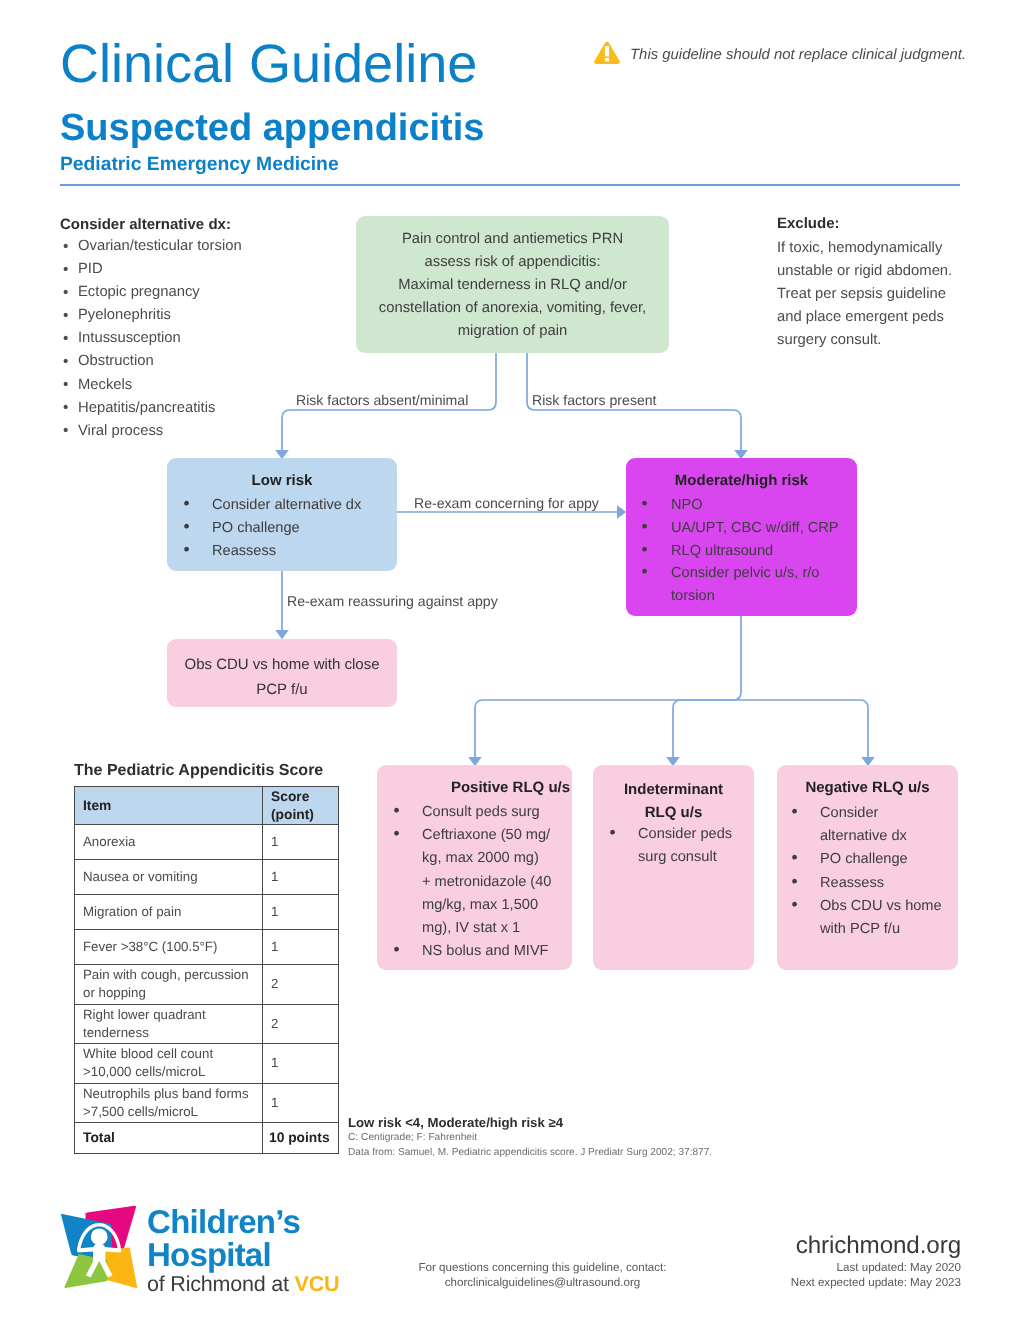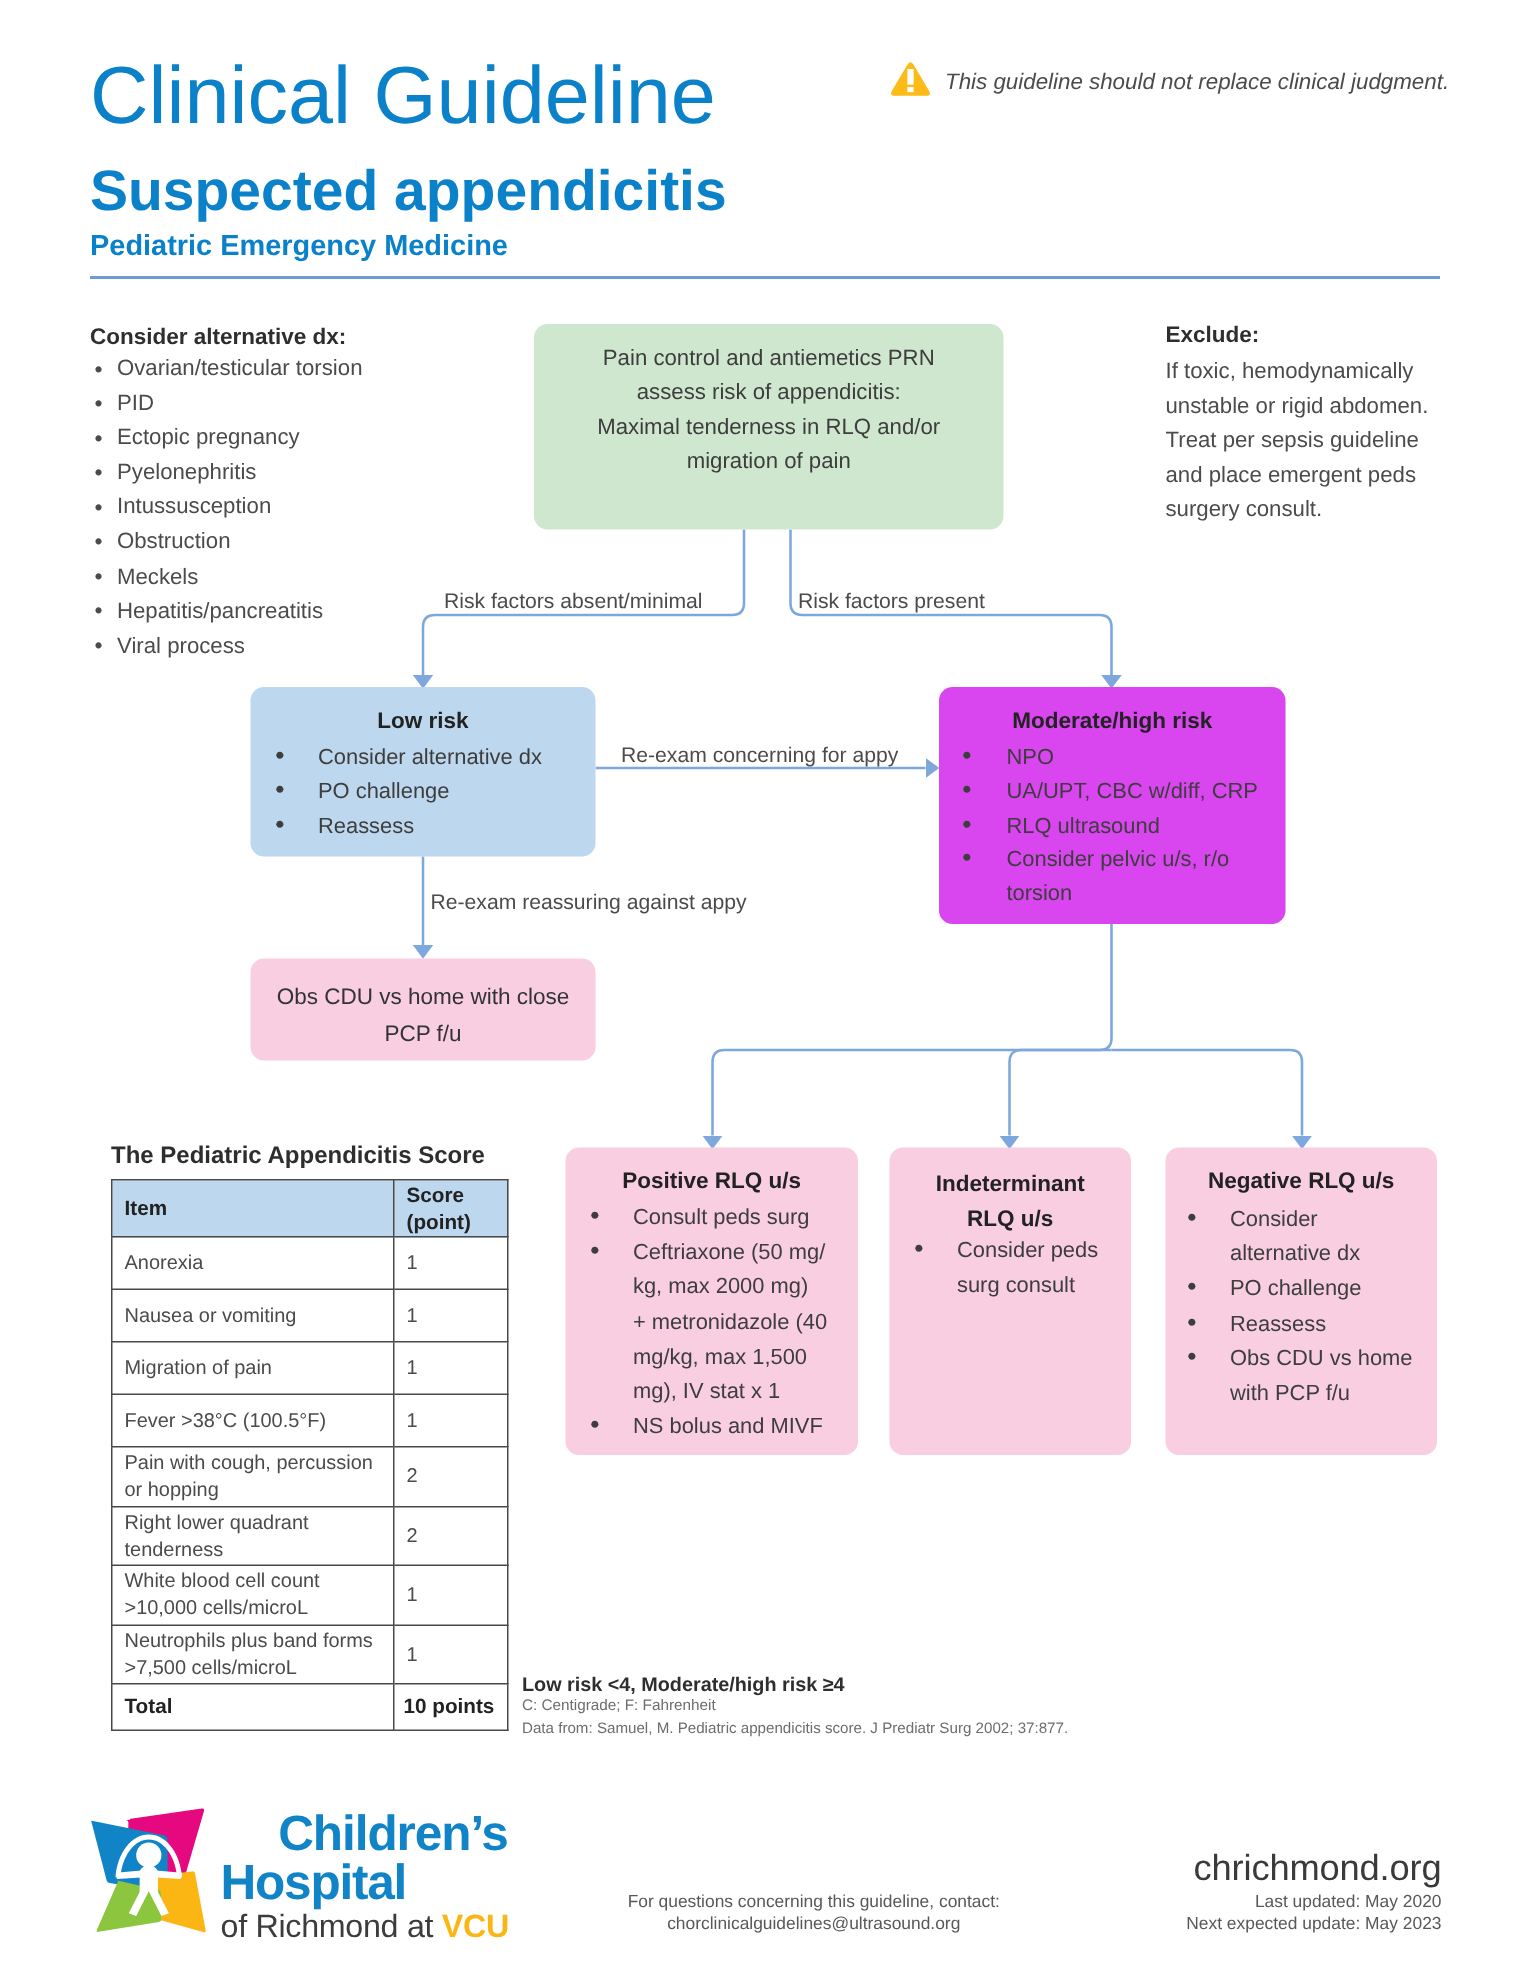--- a/index.html
+++ b/index.html
@@ -60,21 +60,21 @@
   #box-obs .gtext{position:absolute;left:13px;top:13px;width:204px;text-align:center;
                   font-size:15px;color:#333;line-height:25.3px;}
 
   .pbox{background:#f8cee0;}
   .pbox .btitle{position:absolute;left:0;top:13px;font-size:15px;line-height:19px;}
   .pbox ul{position:absolute;}
   .pbox li{font-size:14.6px;color:#3d3d3d;line-height:23.2px;padding-left:28px;}
   .pbox li::before{left:-0.5px;top:-2px;font-size:17.5px;color:#3d3d3d;}
 
   #box-pos{left:377px;top:765px;width:195px;height:205px;}
-  #box-pos .btitle{width:195px;}
+  #box-pos .btitle{width:195px;padding-left:36px;}
   #box-pos ul{left:17px;top:36px;width:178px;}
 
   #box-ind{left:593px;top:765px;width:161px;height:205px;}
   #box-ind .btitle{width:161px;line-height:23.3px;}
   #box-ind ul{left:17px;top:58px;width:144px;}
 
   #box-neg{left:777px;top:765px;width:181px;height:205px;}
   #box-neg .btitle{width:181px;}
   #box-neg ul{left:15px;top:37px;width:166px;}
 
@@ -101,21 +101,21 @@
 
   
   #fn1{left:348px;top:1115px;font-size:13.2px;font-weight:700;color:#2e2e2e;}
   #fn2{left:348px;top:1132px;font-size:10.2px;color:#6d6d6d;}
   #fn3{left:348px;top:1147px;font-size:10.1px;color:#6d6d6d;}
 
   
   #logo{left:60px;top:1203px;width:300px;height:92px;}
   #logo-mark{position:absolute;left:0px;top:2px;width:78px;height:84px;}
   #logo-text{position:absolute;left:87px;top:2px;width:230px;}
-  #lg1{font-size:33px;font-weight:700;color:#1184c8;line-height:33px;letter-spacing:-0.7px;text-align:center;}
+  #lg1{font-size:33px;font-weight:700;color:#1184c8;line-height:33px;letter-spacing:-0.7px;}
   #lg2{font-size:33px;font-weight:700;color:#1184c8;line-height:33px;letter-spacing:-0.8px;}
   #lg3{font-size:21.5px;font-weight:400;color:#3c3c3c;line-height:26px;letter-spacing:-0.2px;white-space:nowrap;}
   #lg3b{font-weight:700;color:#fcb614;}
   #contact{left:400px;top:1261px;width:285px;text-align:center;font-size:11.6px;
            color:#585858;line-height:14.5px;}
   #site{left:700px;top:1232px;width:261px;text-align:right;font-size:24.2px;
         color:#3a3a3a;font-weight:400;letter-spacing:-0.1px;}
   #updates{left:700px;top:1261px;width:261px;text-align:right;font-size:11.6px;
            color:#585858;line-height:14.5px;}
 </style>
@@ -174,20 +174,21 @@
       <path d="M741,700 L681,700 Q673,700 673,708 L673,757" marker-end="url(#ah)"></path>
       <path d="M741,700 L860,700 Q868,700 868,708 L868,757" marker-end="url(#ah)"></path>
     </g>
   </svg>
 
   <div class="fbox" id="box-green">
     <div class="gtext">
         <div>Pain control and antiemetics PRN</div>
         <div>assess risk of appendicitis:</div>
         <div>Maximal tenderness in RLQ and/or</div>
+        <div>constellation of anorexia, vomiting, fever,</div>
         <div>migration of pain</div>
       </div>
   </div>
 
   <div class="fbox" id="box-low">
     <div class="btitle">Low risk</div>
     <ul>
         <li>Consider alternative dx</li>
         <li>PO challenge</li>
         <li>Reassess</li>

